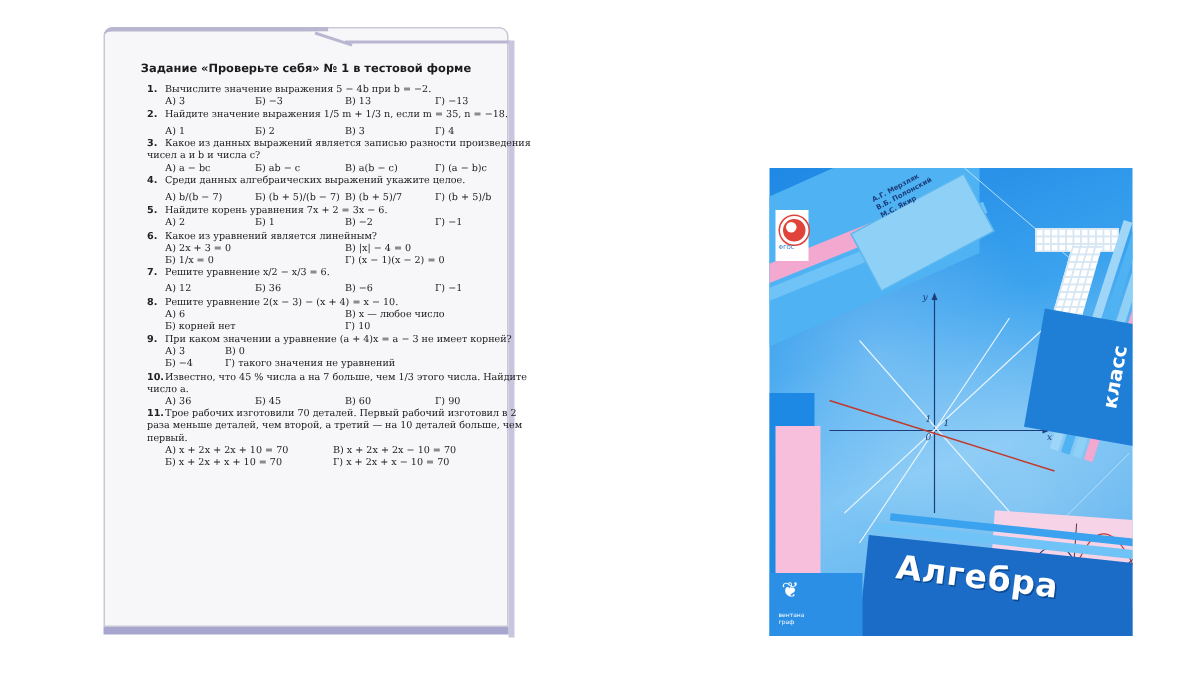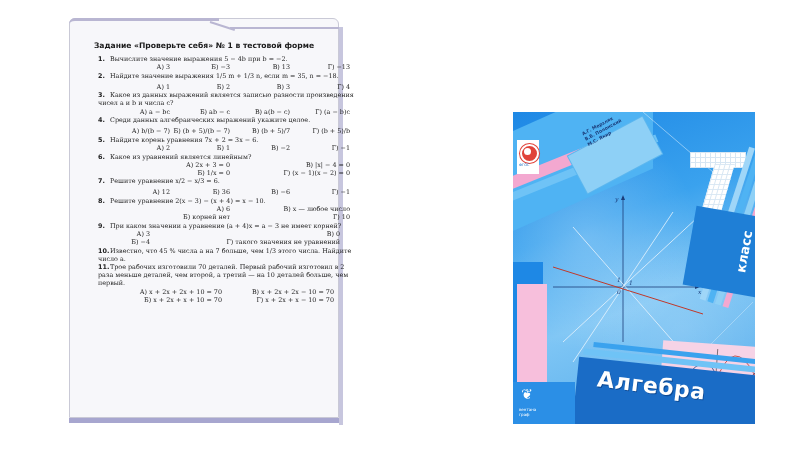--- a/index.html
+++ b/index.html
@@ -11,21 +11,21 @@
   .sheet-tab2 { position:absolute; left:160px; top:8px; width:110px; height:2px; background:#b9b6d2; }
   .sheet-slant { position:absolute; left:140px; top:2px; width:26px; height:2px; background:#b9b6d2; transform:rotate(18deg); transform-origin:left; }
   .sheet-bottom { position:absolute; left:-1px; bottom:-6px; width:270px; height:5px; background:#a7a6cf; }
   .sheet-right { position:absolute; right:-5px; top:8px; width:4px; height:398px; background:#c7c6de; }
 
   .sheet-title { position:absolute; left:0; top:22px; width:100%; text-align:center; font-family:"DejaVu Sans", sans-serif; font-weight:bold; font-size:7.6px; color:#1b1b1b; }
   .q-area { position:absolute; left:15px; top:36px; width:258px; font-size:6.4px; line-height:8.1px; color:#222;margin-left:13px; }
   .q { margin:0 0 0.5px 0; position:relative; }
   .q .num { font-family:"DejaVu Sans", sans-serif; font-weight:bold; display:inline-block; width:12px; }
   .q .txt { display:inline; }
-  .opts { padding-left:12px; display:flex; flex-wrap:wrap;text-align:right; }
+  .opts { padding-left:12px; display:flex; flex-wrap:wrap; }
   .opt { display:inline-block; }
   .opts.four .opt { width:60px; }
   .opts.two .opt { width:120px; }
   .opts.two-wide .opt { width:112px; }
   .gap { height:3px; }
 
   
   .cover { position:absolute; left:513px; top:112px; width:242px; height:312px; overflow:hidden;
            background:linear-gradient(160deg,#1e88e5 0%, #3aa2ee 35%, #7fc6f5 60%, #4fa8ea 100%); }
   .cover .noise { position:absolute; inset:0; background:
@@ -166,20 +166,26 @@
       <div class="opts">
         <span class="opt" style="width:40px">А) 3</span>
         <span class="opt" style="width:190px">В) 0</span>
         <span class="opt" style="width:40px">Б) −4</span>
         <span class="opt" style="width:190px">Г) такого значения не уравнений</span>
       </div>
     </div>
 
     <div class="q">
       <span class="num">10.</span><span class="txt">Известно, что 45 % числа a на 7 больше, чем 1/3 этого числа. Найдите число a.</span>
+      <div class="opts four">
+        <span class="opt">А) 36</span>
+        <span class="opt">Б) 45</span>
+        <span class="opt">В) 60</span>
+        <span class="opt">Г) 90</span>
+      </div>
     </div>
 
     <div class="q">
       <span class="num">11.</span><span class="txt">Трое рабочих изготовили 70 деталей. Первый рабочий изготовил в 2 раза меньше деталей, чем второй, а третий — на 10 деталей больше, чем первый.</span>
       <div class="opts two-wide">
         <span class="opt">А) x + 2x + 2x + 10 = 70</span>
         <span class="opt">В) x + 2x + 2x − 10 = 70</span>
         <span class="opt">Б) x + 2x + x + 10 = 70</span>
         <span class="opt">Г) x + 2x + x − 10 = 70</span>
       </div>

